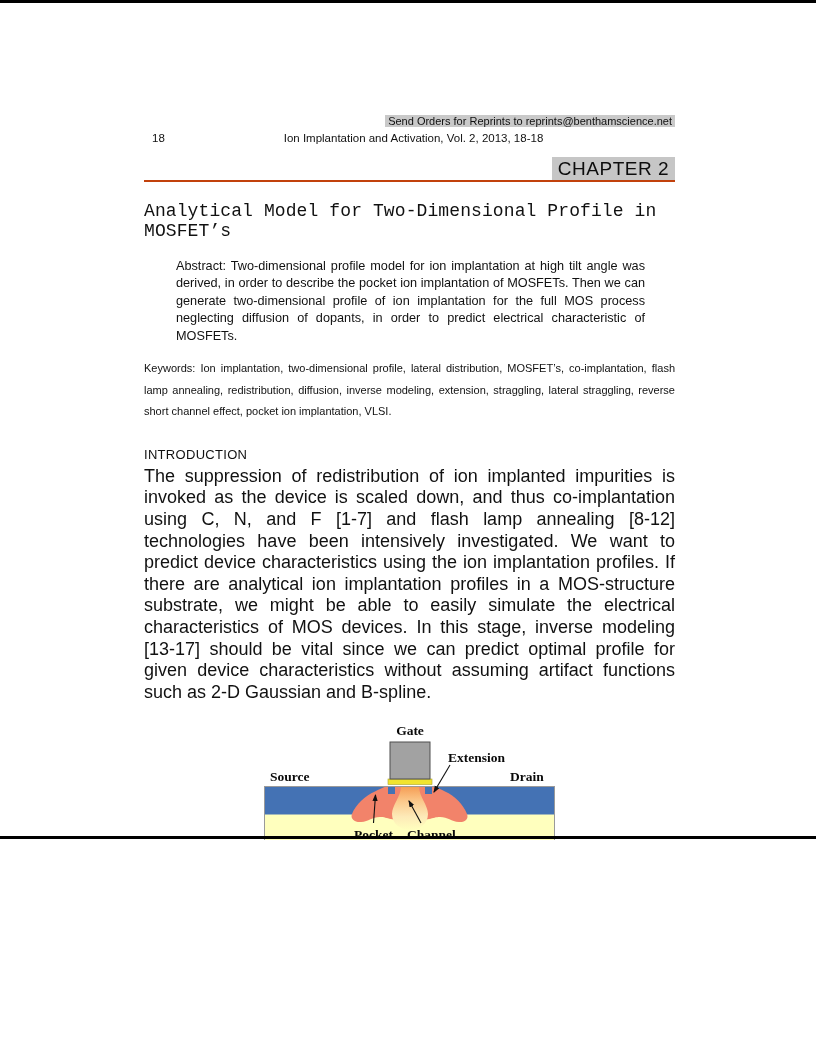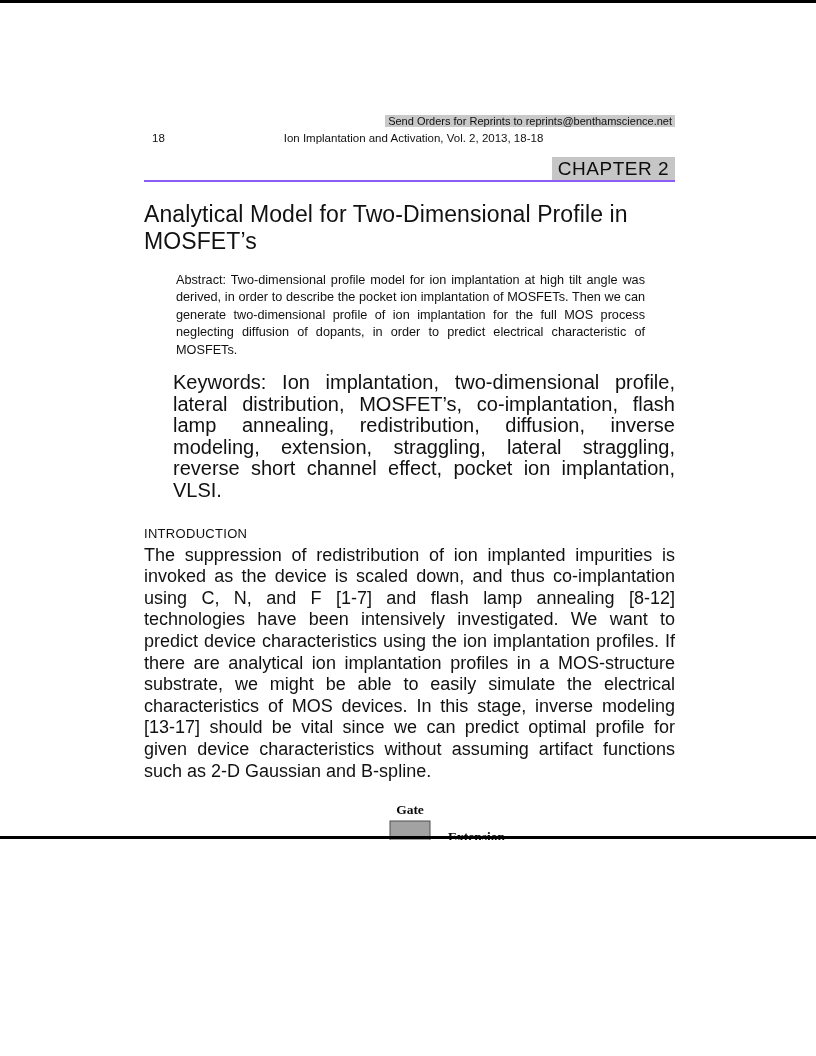--- a/index.html
+++ b/index.html
@@ -16,36 +16,36 @@
   .edge-bar.top { top: 0; }
   .edge-bar.bottom { bottom: 1px; }
 
   .reprint-row { margin-top: 114px; text-align: right; font-size: 11px; line-height: 15px; }
   .reprint-row .hl { background: #c9c9c9; padding: 0 3px; }
 
   .journal-row { position: relative; margin-top: 2px; font-size: 11.5px; line-height: 15px; height: 15px; margin-left: 8px; }
   .journal-row .pagenum { position: absolute; left: 0; top: 0; }
   .journal-row .jref { position: absolute; left: 0; right: 0; text-align: center; }
 
-  .chapter-row { margin-top: 11px; text-align: right; border-bottom: 2px solid #8b5cf6; padding-bottom: 0; }
+  .chapter-row { margin-top: 11px; text-align: right; border-bottom: 2px solid #c2410c; padding-bottom: 0; }
   .chapter-badge {
     display: inline-block; background: #c6c6c6; color: #0d0d0d;
     font-size: 19px; line-height: 23px; padding: 0 6px; letter-spacing: 0.5px;
     vertical-align: bottom;
   }
 
-  h1.title { margin-top: 19px; font-size: 23px; font-weight: 400; letter-spacing: 0.1px; }
+  h1.title { margin-top: 19px; font-size: 18px; font-weight: 400; letter-spacing: 0.1px; font-family: Liberation Mono, monospace; }
 
   .abstract {
     margin: 17px 30px 0 32px;
     font-size: 12.7px; line-height: 17.4px;
     text-align: justify;
   }
 
-  .keywords { margin-top: 13px; font-size: 20px; line-height: 21.6px; text-align: justify; margin-left: 29px; }
+  .keywords { margin-top: 13px; font-size: 11px; line-height: 21.6px; text-align: justify; }
 
   h2.section { margin-top: 24px; font-size: 13px; font-weight: 400; letter-spacing: 0.3px; }
 
   .body-par { margin-top: 4px; font-size: 18px; line-height: 21.6px; text-align: justify; }
 
   figure.mos { margin: 14px auto 0; width: 291px; text-align: right; }
   figure.mos svg { display: block; }
   .fig-label { font-family: "Liberation Serif", serif; font-weight: bold; font-size: 13.5px; fill: #0a0a0a; }
 
   .caption { margin-top: 11px; font-size: 12.7px; line-height: 15px; }

